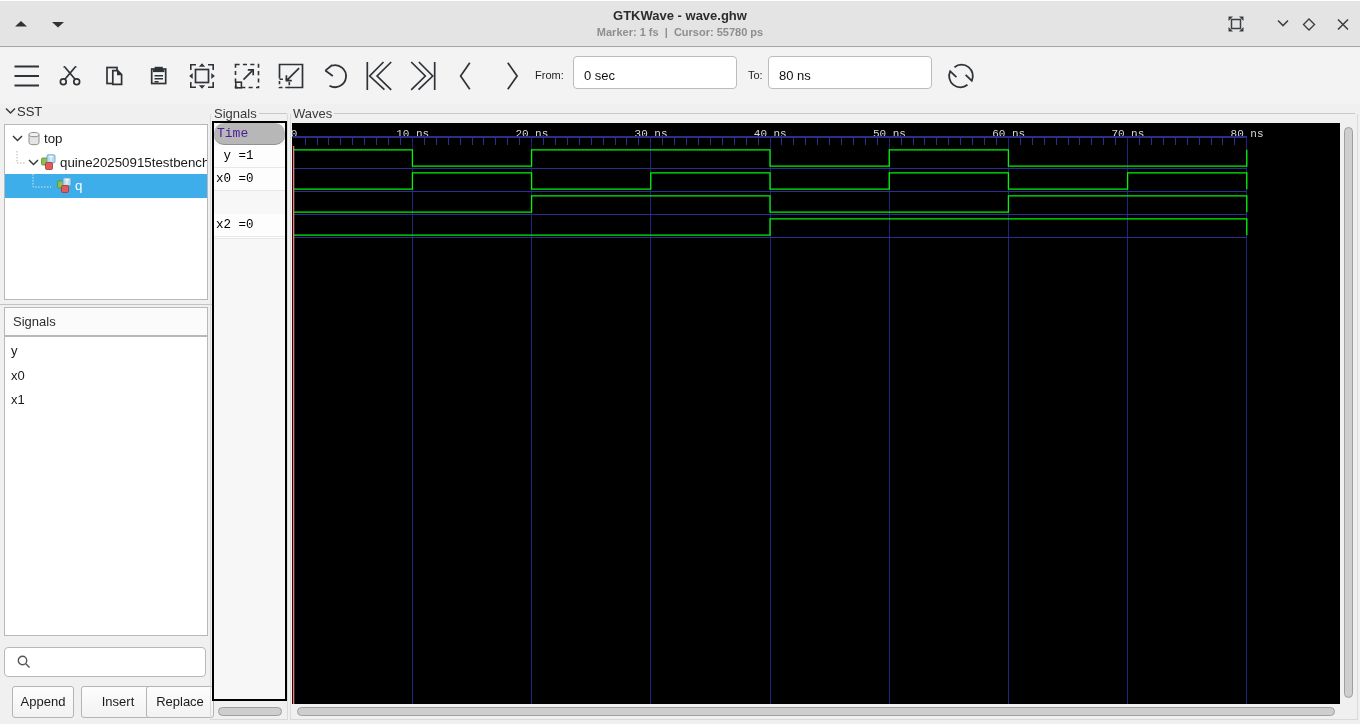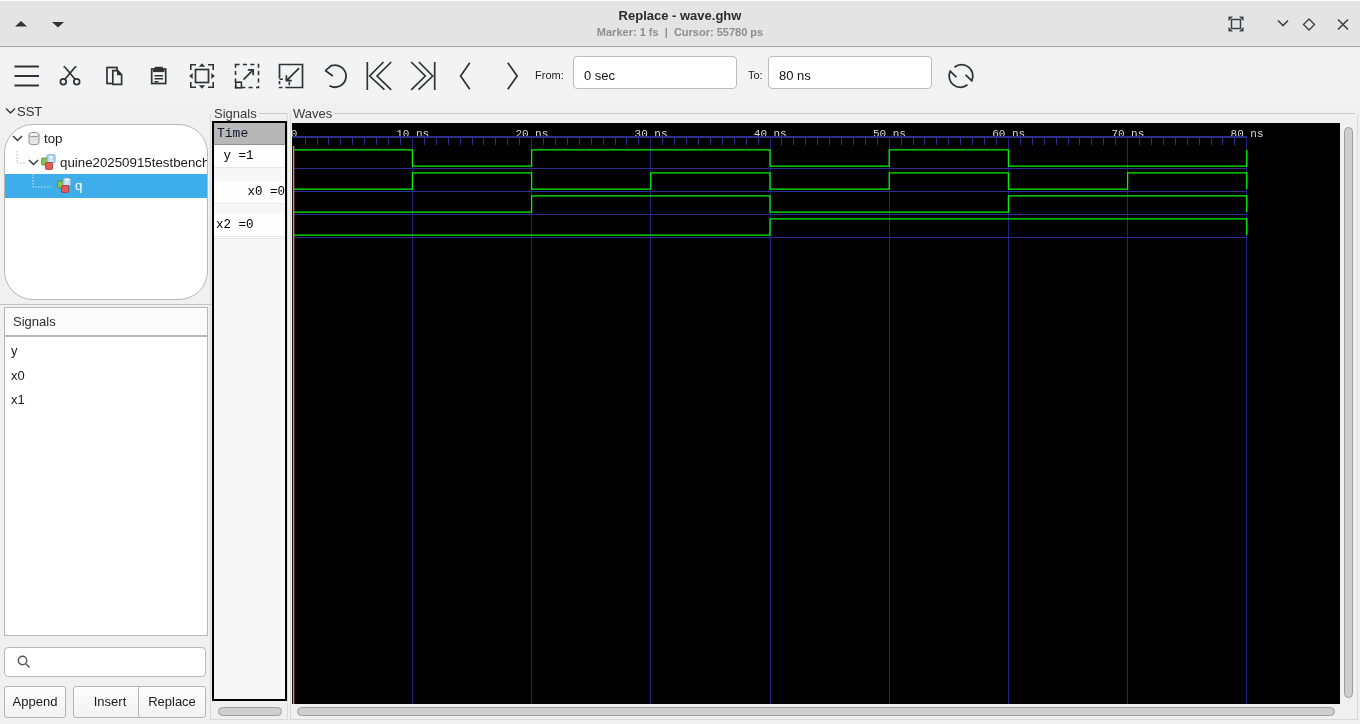--- a/index.html
+++ b/index.html
@@ -32,47 +32,47 @@
 
   .treerow { position:absolute; left:0px; right:0px; height:23.5px; font-size:13.3px;
     color:#1a1a1a; }
   .sel { background:#3daee9; color:#ffffff; }
 
   #siglist div.lrow { position:absolute; left:1px; right:1px; height:24.6px;
     font-size:13px; color:#1a1a1a; padding-left:5px; line-height:24px; }
 
   .btn { position:absolute; top:686px; height:32px; background:linear-gradient(#fdfdfd,#f2f2f2);
     border:1px solid #b4b4b4; border-radius:3px; font-size:13px; color:#1a1a1a;
-    text-align:center; line-height:30px; }
+    text-align:center; line-height:30px;margin-left:8px; }
 
   
   #namebox { left:212px; top:121px; width:75px; height:580px; background:#f7f7f7;
     border:2px solid #000000; }
   .mono { font-family:"Liberation Mono", monospace; }
   #timehdr { position:absolute; left:0; top:0; width:71px; height:22px;
-    background:#b7b7b7; border-bottom:1px solid #909090; font-size:13px; color:#0f172a;
-    padding-left:3px; line-height:21px; }
+    background:#b7b7b7; border-bottom:1px solid #909090; font-size:13px; color:#4c1d95;
+    padding-left:3px; line-height:21px;border-radius:10px; }
   .namerow { position:absolute; left:0; width:71px; height:23px; font-size:12.5px; background:#fdfdfd;
     color:#000; line-height:22px; padding-left:2px; border-bottom:1px solid #e8e8e8;
     white-space:pre; }
 
   .framelabel { position:absolute; font-size:13px; color:#3a3a3a; }
   .frameline { position:absolute; height:1px; background:#c9c9c9; }
 
   
   .sbthumb { position:absolute; background:#cecece; border:1px solid #9f9f9f;
     border-radius:5px; }
 
   #wavecanvas { left:292px; top:123px; width:1048px; height:581px; background:#000; }
 </style>
 </head>
 <body>
 
 <div id="titlebar" class="abs"></div>
-<div id="title" class="abs">Replace - wave.ghw</div>
+<div id="title" class="abs">GTKWave - wave.ghw</div>
 <div id="subtitle" class="abs">Marker: 1 fs&nbsp; |&nbsp; Cursor: 55780 ps</div>
 <svg class="abs" style="left:14px; top:18px;" width="100" height="12" viewBox="0 0 100 12">
   <path d="M1 8.5 L7 3 L13 8.5 Z" fill="#2e3436"></path>
   <path d="M38 4 L50 4 L44 9.5 Z" fill="#2e3436"></path>
 </svg>
 <svg class="abs" style="left:1228px; top:16px;" width="124" height="16" viewBox="0 0 124 16">
   <g stroke="#3c4043" stroke-width="1.5" fill="none">
     <rect x="3.5" y="3.5" width="9" height="9"></rect>
     <path d="M50 4.5 L55 9.5 L60 4.5" stroke-width="1.6"></path>
     <path d="M81 3 L86.5 8.5 L81 14 L75.5 8.5 Z" stroke-width="1.4"></path>
@@ -185,21 +185,21 @@
 <div class="tlabel" style="left:535px;">From:</div>
 <div class="tinput" style="left:573px; width:164px;">0 sec</div>
 <div class="tlabel" style="left:748px;">To:</div>
 <div class="tinput" style="left:768px; width:164px;">80 ns</div>
 
 <svg class="abs" style="left:4px; top:106px;" width="13" height="10" viewBox="0 0 13 10">
   <path d="M2 2.5 L6.5 7 L11 2.5" stroke="#3a3a3a" stroke-width="1.5" fill="none"></path>
 </svg>
 <div id="sstlabel" class="abs">SST</div>
 
-<div class="whitebox" style="left:4px; top:124px; width:204px; height:176px; overflow:hidden;border-radius:29px;" id="treebox">
+<div class="whitebox" style="left:4px; top:124px; width:204px; height:176px; overflow:hidden;" id="treebox">
 
   <div class="treerow" style="top:2px;">
     <svg style="position:absolute; left:6px; top:6px;" width="13" height="11" viewBox="0 0 13 11">
       <path d="M2 3 L6.5 7.5 L11 3" stroke="#3a3a3a" stroke-width="1.5" fill="none"></path>
     </svg>
     <svg style="position:absolute; left:22px; top:4px;" width="14" height="15" viewBox="0 0 14 15">
       <path d="M2 3.6 V11.6 A5 2.1 0 0 0 12 11.6 V3.6" fill="#e4e4e4" stroke="#8f8f8f" stroke-width="1"></path>
       <ellipse cx="7" cy="3.6" rx="5" ry="2.1" fill="#f2f2f2" stroke="#8f8f8f" stroke-width="1"></ellipse>
     </svg>
     <span style="position:absolute; left:39px; top:4px;">top</span>
@@ -252,21 +252,21 @@
 </svg>
 <div class="btn" style="left:4px; width:62px;">Append</div>
 <div class="btn" style="left:73px; width:74px;">Insert</div>
 <div class="btn" style="left:138px; width:68px;">Replace</div>
 
 <div class="framelabel" style="left:214px; top:106px;">Signals</div>
 <div class="frameline" style="left:259px; top:113px; width:28px;"></div>
 <div id="namebox" class="abs">
   <div id="timehdr" class="mono">Time</div>
   <div class="namerow mono" style="top:22px;"> y =1</div>
-  <div class="namerow mono" style="top:58px;text-align:right;">x0 =0</div>
+  <div class="namerow mono" style="top:45px;">x0 =0</div>
   <div class="namerow mono" style="top:68px;margin-top:25px;">x1 =0</div>
   <div class="namerow mono" style="top:91px;">x2 =0</div>
 </div>
 <div class="sbthumb" style="left:218px; top:707px; width:64px; height:9px;"></div>
 
 <div class="abs" style="left:210px; top:114px; width:78px; height:606px; border:1px solid #dadada; border-top:none;"></div>
 <div class="abs" style="left:290px; top:114px; width:1068px; height:606px; border:1px solid #dadada; border-top:none;"></div>
 <div class="framelabel" style="left:293px; top:106px;">Waves</div>
 <div class="frameline" style="left:334px; top:113px; width:1021px;"></div>
 <div id="wavecanvas" class="abs"></div>

